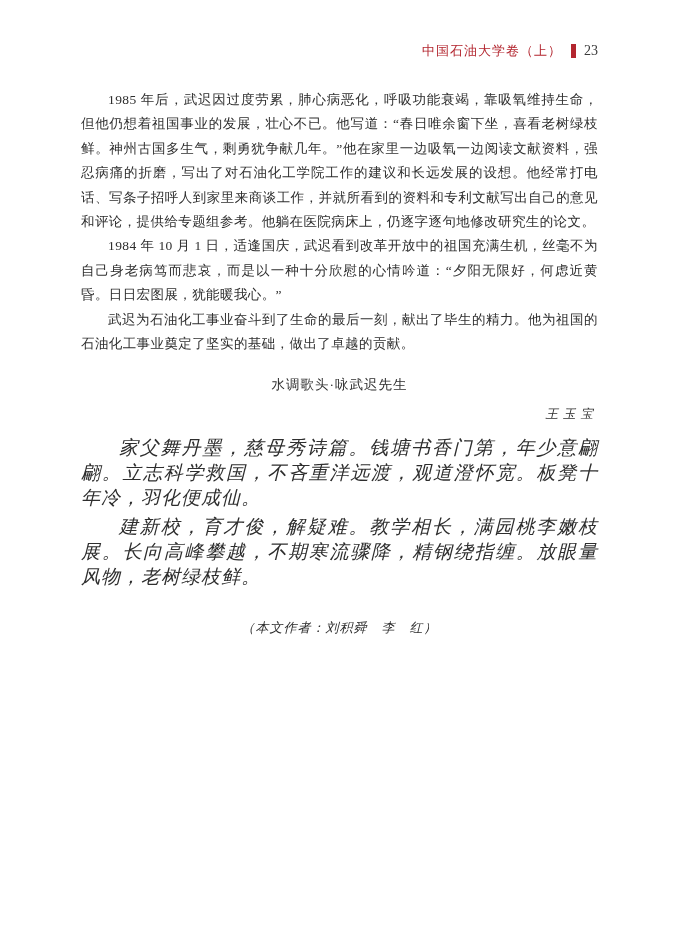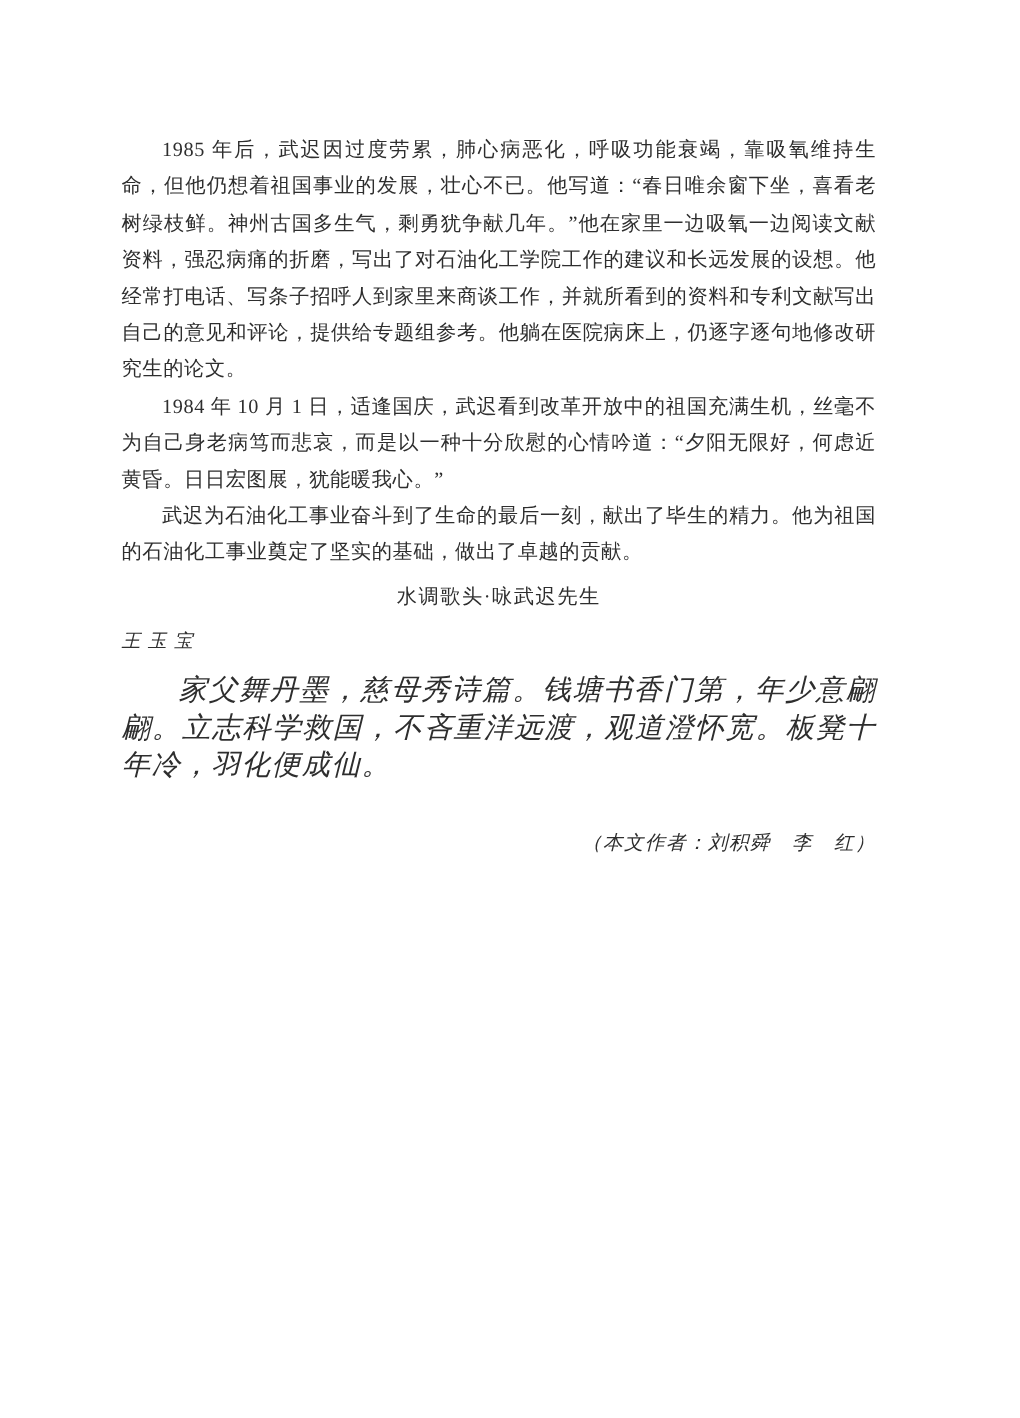--- a/index.html
+++ b/index.html
@@ -34,79 +34,85 @@
     margin: 0 8px 0 9px;
   }
   .running-header .pagenum {
     color: #3a3a3a;
     font-size: 14px;
   }
   
   .content {
     position: absolute;
     left: 81px;
-    right: 96px;
+    right: 82px;
     top: 88px;
   }
   .para {
     margin: 0;
     font-size: 13.5px;
     line-height: 24.4px;
     text-align: justify;
     text-indent: 2em;
     letter-spacing: 0.4px;
   }
   
   .poem-title {
-    margin: 5px 0 0 0;
+    margin: 17px 0 0 0;
     text-align: center;
     font-size: 13.5px;
     line-height: 24px;
     letter-spacing: 1px;
   }
   .poem-author {
     margin: 7px 0 0 0;
-    text-align: left;
+    text-align: right;
     font-style: italic;
     font-size: 12.5px;
     line-height: 20px;
     letter-spacing: 5px;
   }
   .stanza {
     margin: 11px 0 0 0;
     font-size: 19px;
     line-height: 25px;
     text-align: justify;
     text-indent: 2em;
     font-style: italic;
     letter-spacing: 1px;
   }
   .stanza + .stanza { margin-top: 4px; }
   
   .byline {
     margin: 29px 0 0 0;
-    text-align: right;
+    text-align: center;
     font-style: italic;
     font-size: 13px;
     line-height: 20px;
     letter-spacing: 1px;
   }
 </style>
 </head>
 <body>
 
 <div class="page">
 
+  <div class="running-header">
+    <span class="booklet">中国石油大学卷（上）</span>
+    <span class="bar"></span>
+    <span class="pagenum">23</span>
+  </div>
 
   <div class="content">
     <p class="para">1985 年后，武迟因过度劳累，肺心病恶化，呼吸功能衰竭，靠吸氧维持生命，但他仍想着祖国事业的发展，壮心不已。他写道：“春日唯余窗下坐，喜看老树绿枝鲜。神州古国多生气，剩勇犹争献几年。”他在家里一边吸氧一边阅读文献资料，强忍病痛的折磨，写出了对石油化工学院工作的建议和长远发展的设想。他经常打电话、写条子招呼人到家里来商谈工作，并就所看到的资料和专利文献写出自己的意见和评论，提供给专题组参考。他躺在医院病床上，仍逐字逐句地修改研究生的论文。</p>
     <p class="para">1984 年 10 月 1 日，适逢国庆，武迟看到改革开放中的祖国充满生机，丝毫不为自己身老病笃而悲哀，而是以一种十分欣慰的心情吟道：“夕阳无限好，何虑近黄昏。日日宏图展，犹能暖我心。”</p>
     <p class="para">武迟为石油化工事业奋斗到了生命的最后一刻，献出了毕生的精力。他为祖国的石油化工事业奠定了坚实的基础，做出了卓越的贡献。</p>
 
     <p class="poem-title">水调歌头·咏武迟先生</p>
     <p class="poem-author">王玉宝</p>
 
     <p class="stanza">家父舞丹墨，慈母秀诗篇。钱塘书香门第，年少意翩翩。立志科学救国，不吝重洋远渡，观道澄怀宽。板凳十年冷，羽化便成仙。</p>
+    <p class="stanza">建新校，育才俊，解疑难。教学相长，满园桃李嫩枝展。长向高峰攀越，不期寒流骤降，精钢绕指缠。放眼量风物，老树绿枝鲜。</p>
 
     <p class="byline">（本文作者：刘积舜　李　红）</p>
   </div>
 
 </div>
 
 </body></html>

